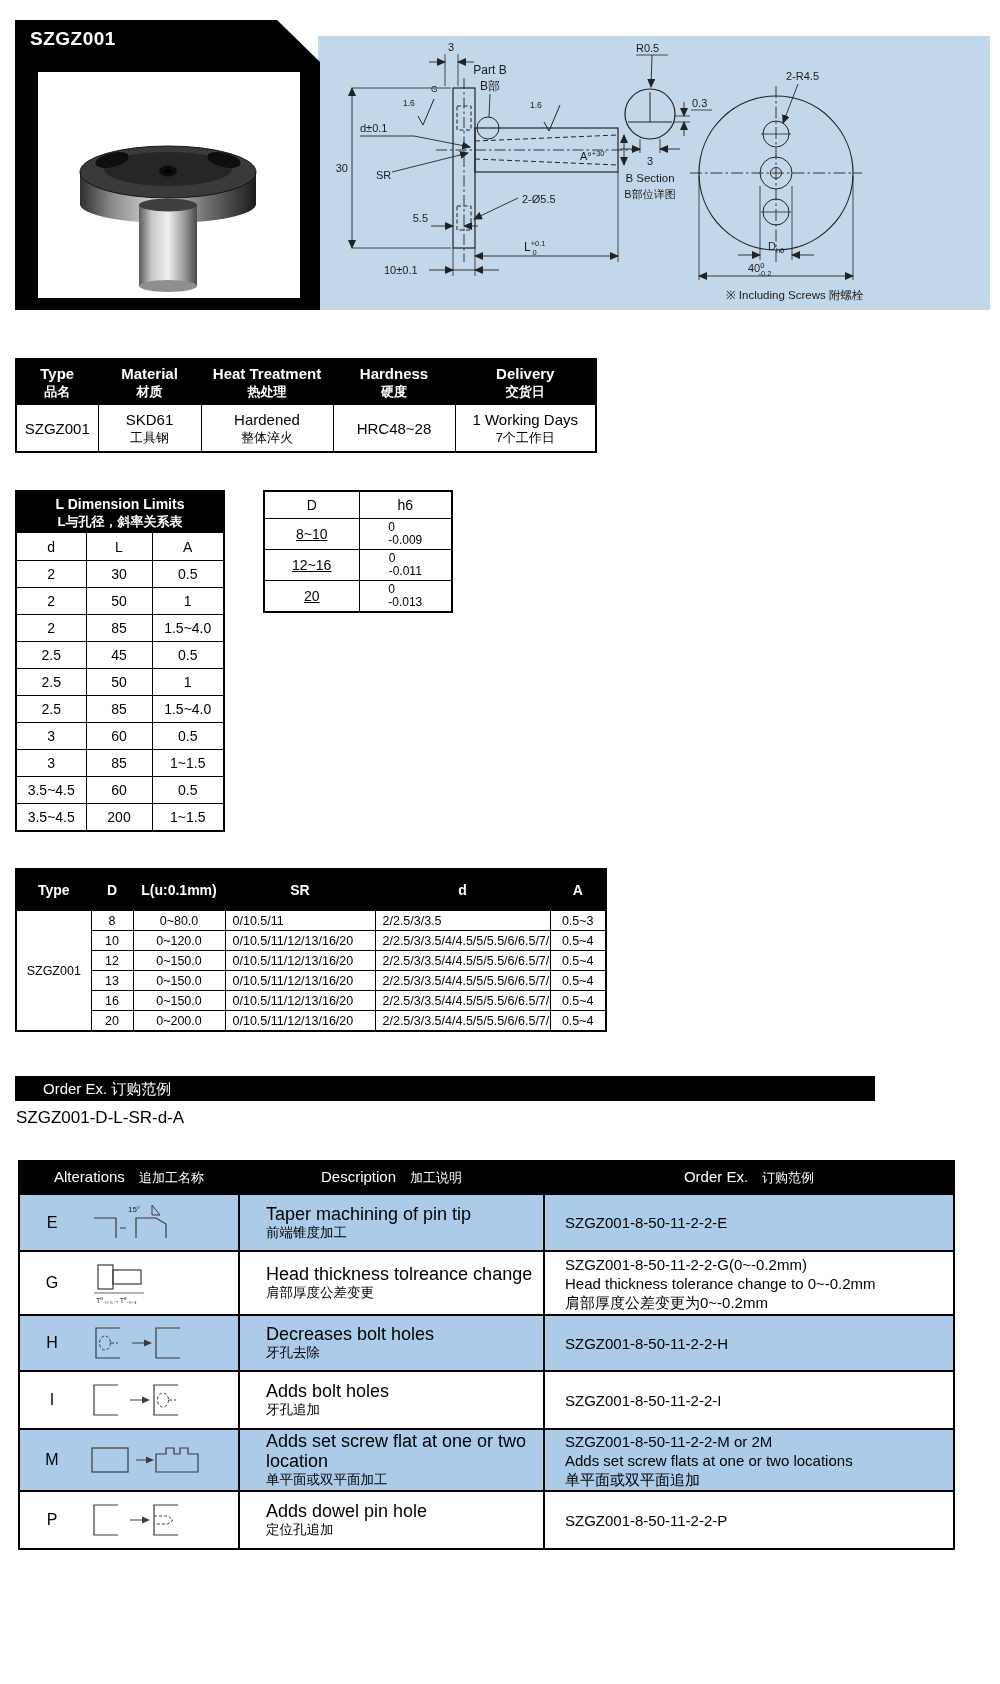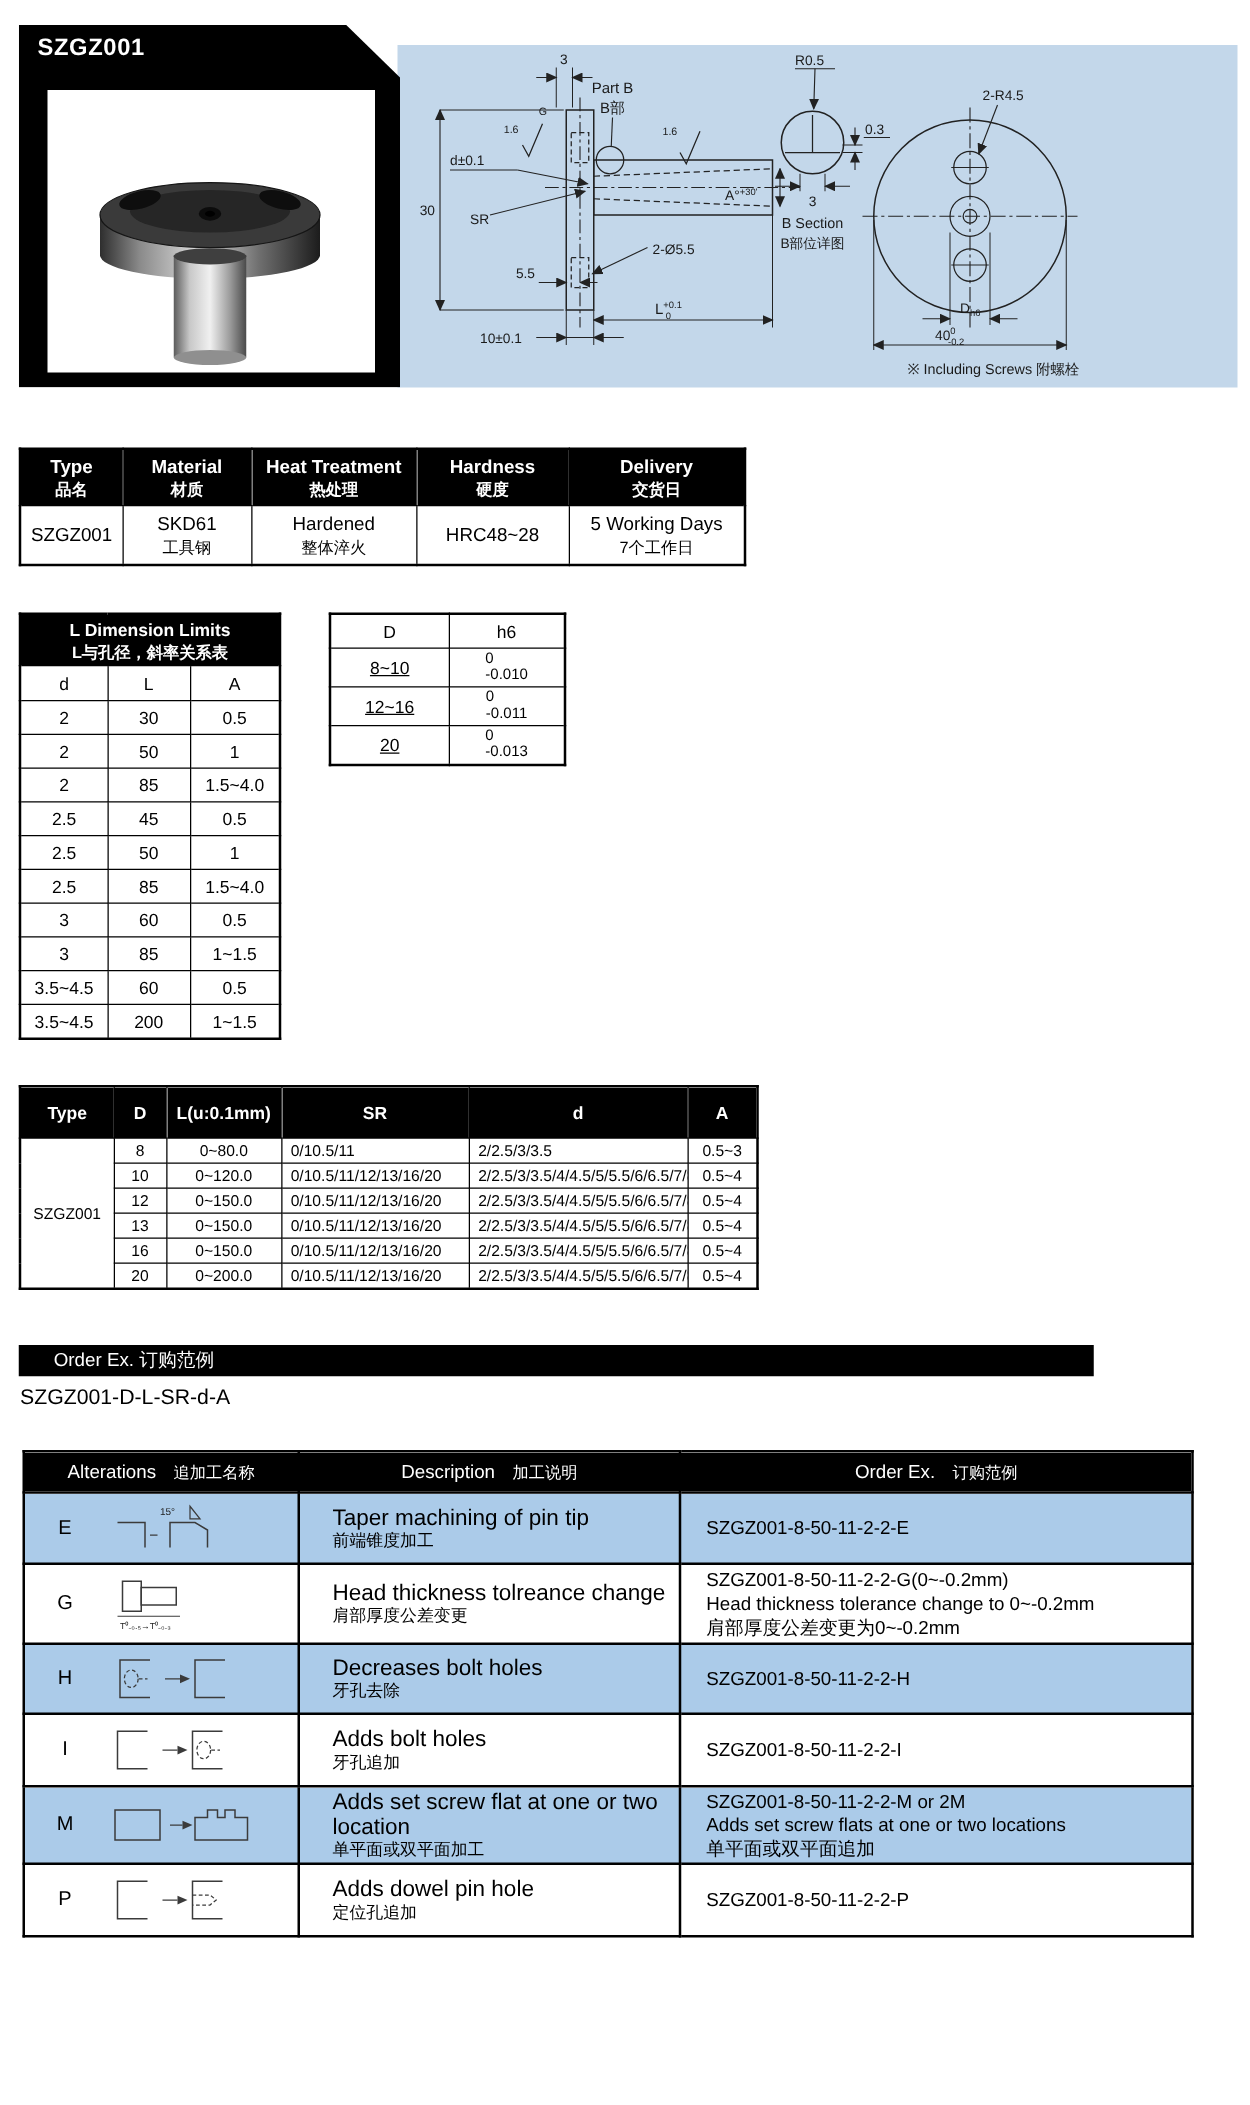--- a/index.html
+++ b/index.html
@@ -257,21 +257,21 @@
             <span class="row-cn">工具钢</span>
           </td>
       <td>
             <span class="row-en">Hardened</span>
             <span class="row-cn">整体淬火</span>
           </td>
       <td>
             <span class="row-en">HRC48~28</span>
           </td>
       <td>
-            <span class="row-en">5 Working Days</span>
+            <span class="row-en">1 Working Days</span>
             <span class="row-cn">7个工作日</span>
           </td>
     </tr>
   </tbody>
     </table>
 
   <table class="tbl" id="l-table">
     <colgroup>
         <col style="width:70px">
         <col style="width:66px">
@@ -347,21 +347,21 @@
         <col style="width:95px">
         <col style="width:93px">
       </colgroup>
     <tbody>
     <tr class="subh">
       <td>D</td>
       <td>h6</td>
     </tr>
     <tr class="body">
       <td class="dcol">8~10</td>
-      <td><span class="tol"><span style="display:block">0</span><span style="display:block">-0.010</span></span></td>
+      <td><span class="tol"><span style="display:block">0</span><span style="display:block">-0.009</span></span></td>
     </tr>
     <tr class="body">
       <td class="dcol">12~16</td>
       <td><span class="tol"><span style="display:block">0</span><span style="display:block">-0.011</span></span></td>
     </tr>
     <tr class="body">
       <td class="dcol">20</td>
       <td><span class="tol"><span style="display:block">0</span><span style="display:block">-0.013</span></span></td>
     </tr>
   </tbody>

